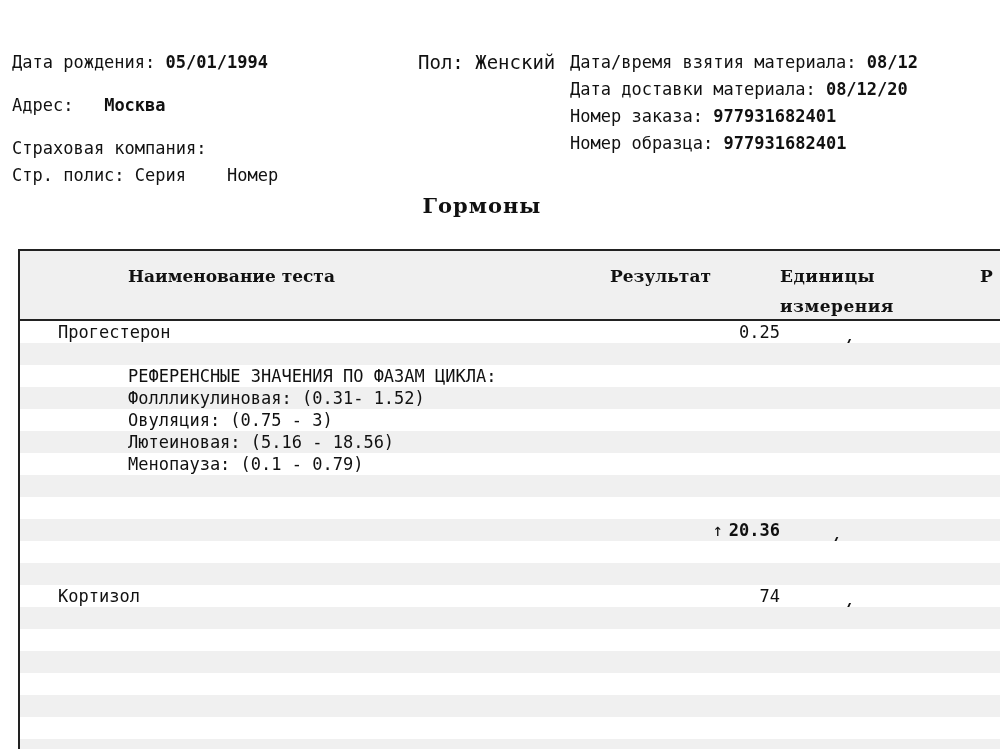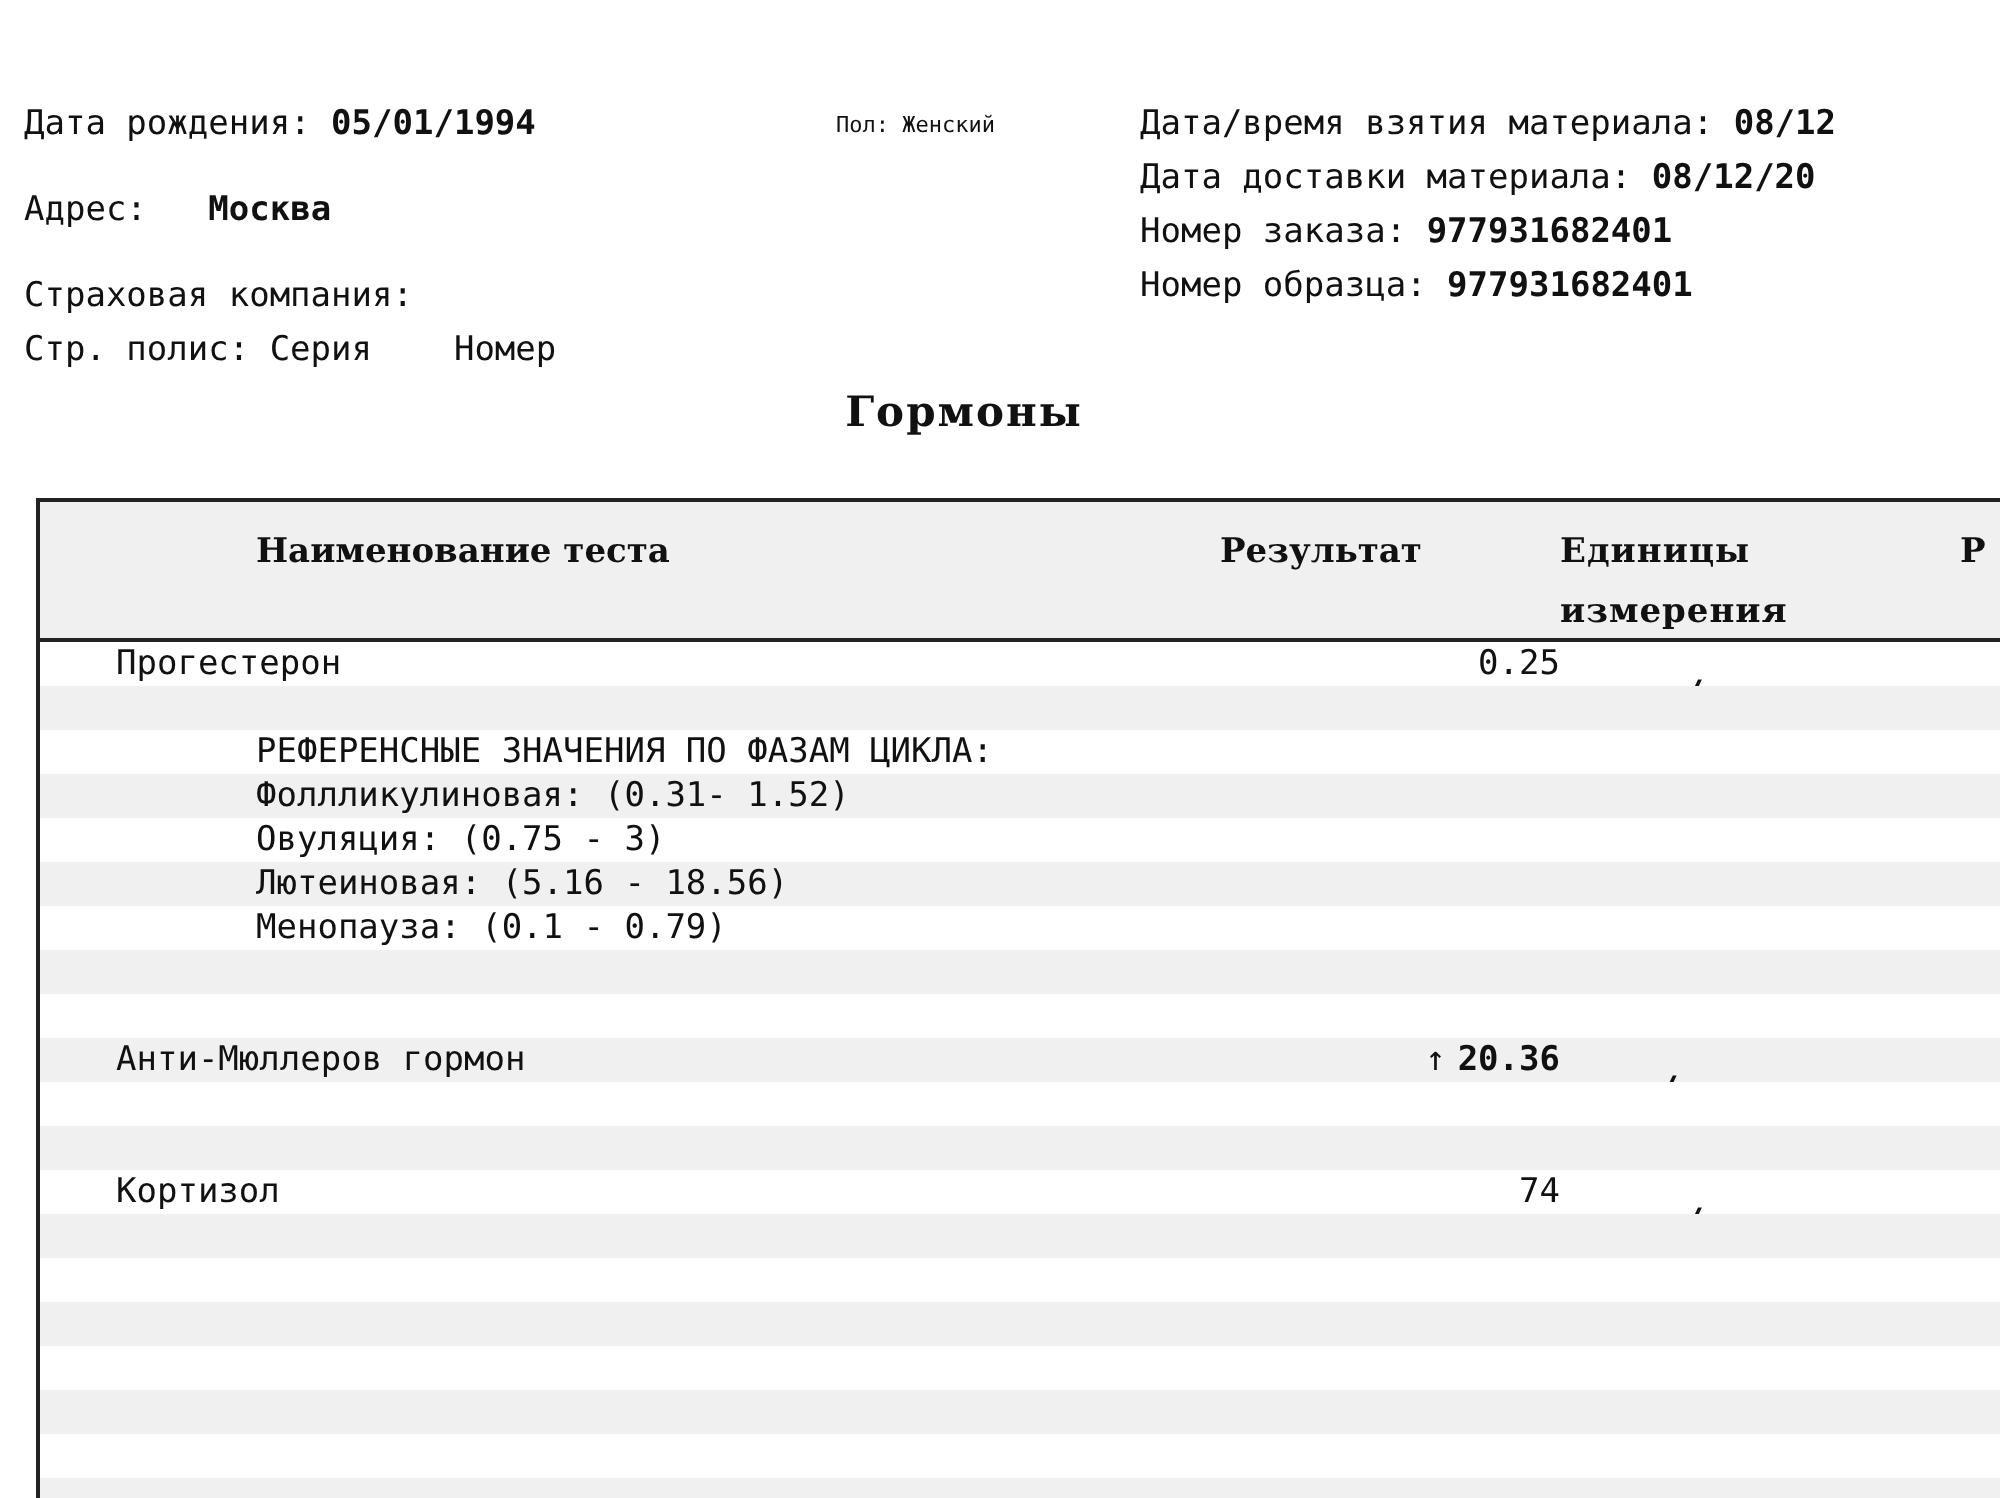--- a/index.html
+++ b/index.html
@@ -51,21 +51,21 @@
     font-weight: normal;
   }
   .line .val {
     font-weight: bold;
   }
   .gap-sm { height: 16px; }
   .sex-block {
     position: absolute;
     left: 418px;
     top: 4px;
-    font-size: 11px;
+    font-size: 19px;
     line-height: 27px;
     white-space: nowrap;
   }
 
   
   .section-title {
     position: absolute;
     top: 193px;
     left: 0;
     width: 964px;
@@ -237,21 +237,20 @@
         </div>
         <div class="row striped">
           <span class="cell-name indent">Лютеиновая: (5.16 - 18.56)</span>
         </div>
         <div class="row white">
           <span class="cell-name indent">Менопауза: (0.1 - 0.79)</span>
         </div>
         <div class="row striped"></div>
         <div class="row white"></div>
         <div class="row striped">
-          <span class="cell-name">Анти-Мюллеров гормон</span>
           <span class="cell-res bold"><span class="arrow-up">↑</span>20.36</span>
           <span class="cell-units">нг/мл</span>
         </div>
         <div class="row white"></div>
         <div class="row striped"></div>
         <div class="row white">
           <span class="cell-name">Кортизол</span>
           <span class="cell-res">74</span>
           <span class="cell-units">мкг/л</span>
         </div>

